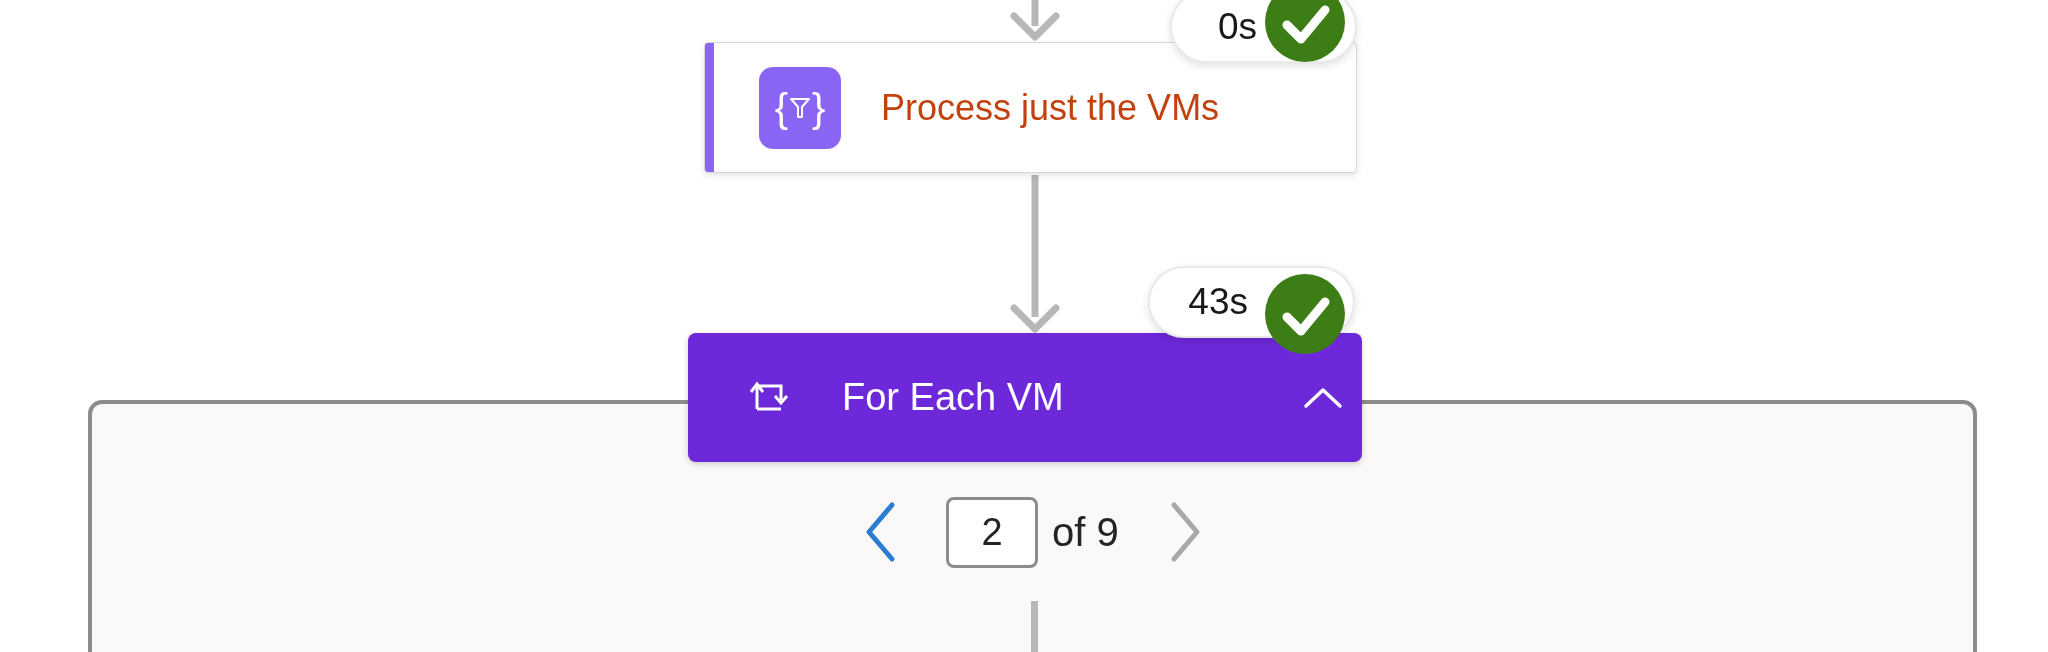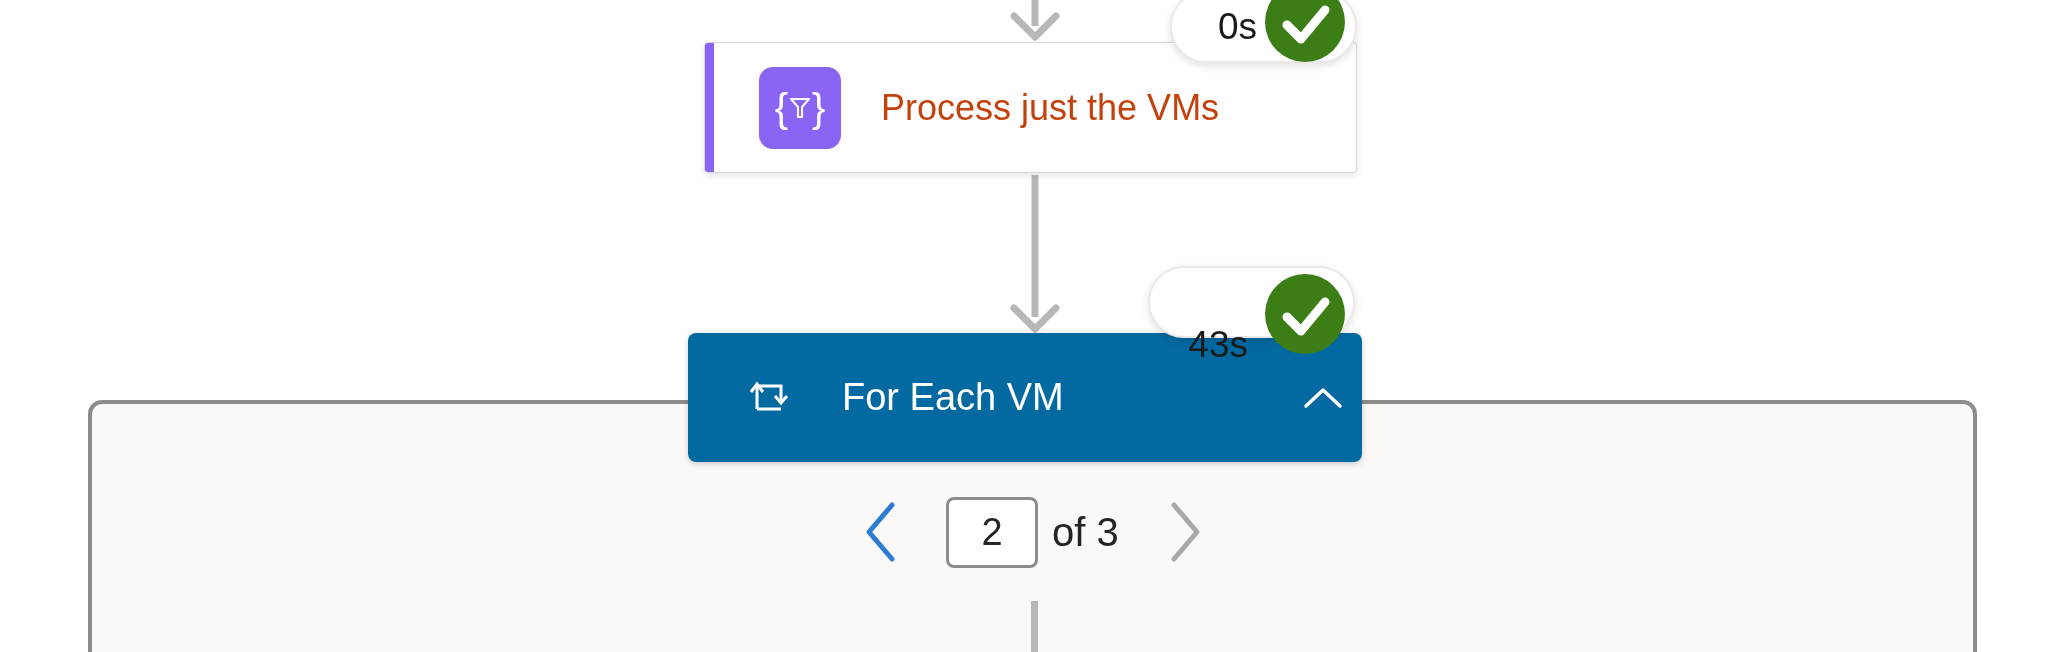--- a/index.html
+++ b/index.html
@@ -55,33 +55,33 @@
     box-shadow:0 3px 8px rgba(0,0,0,0.12);
   }
   .badge-zero { left:1170px; top:-10px; width:187px; height:73px; border-radius:37px; }
   .badge-loop { left:1148px; top:266px; width:207px; height:72px; border-radius:36px; }
   .badge-duration {
     position:absolute; top:0; height:100%;
     display:flex; align-items:center;
     font-size:37px; color:#1a1a1a;
   }
   .badge-zero .badge-duration { right:98px; }
-  .badge-loop .badge-duration { right:105px;margin-top:43px; }
+  .badge-loop .badge-duration { right:105px; }
   .badge-circle {
     position:absolute; width:80px; height:80px; border-radius:50%;
     background:#3d7d15;
   }
   .badge-zero .badge-circle { left:93px; top:-10px; }
   .badge-loop .badge-circle { left:115px; top:6px; }
   .badge-circle svg { display:block; }
 
   
   .loop-header {
     position:absolute; left:688px; top:333px; width:674px; height:129px;
-    background:#0369a1; border-radius:8px;
+    background:#6d28d9; border-radius:8px;
     box-shadow:0 2px 6px rgba(0,0,0,0.18);
     cursor:pointer;
   }
   .loop-icon { position:absolute; left:57px; top:42px; }
   .loop-title {
     position:absolute; left:154px; top:0; height:100%;
     display:flex; align-items:center;
     font-size:38px; color:#ffffff; white-space:nowrap;
   }
   .collapse-toggle { position:absolute; left:615px; top:53px; cursor:pointer; }
@@ -170,21 +170,21 @@
   </div>
 
   <div class="page-prev">
     <svg width="36" height="60" viewBox="0 0 36 60">
       <polyline points="30,3 7,30 30,57" fill="none" stroke="#2b7cd3" stroke-width="5" stroke-linecap="round" stroke-linejoin="round"></polyline>
     </svg>
   </div>
 
   <input class="page-input" value="2" style="">
 
-  <div class="page-of">of 3</div>
+  <div class="page-of">of 9</div>
 
   <div class="page-next">
     <svg width="36" height="60" viewBox="0 0 36 60">
       <polyline points="6,3 29,30 6,57" fill="none" stroke="#aaa8a6" stroke-width="5" stroke-linecap="round" stroke-linejoin="round"></polyline>
     </svg>
   </div>
 
   <div class="bottom-connector"></div>
 
 </div>

